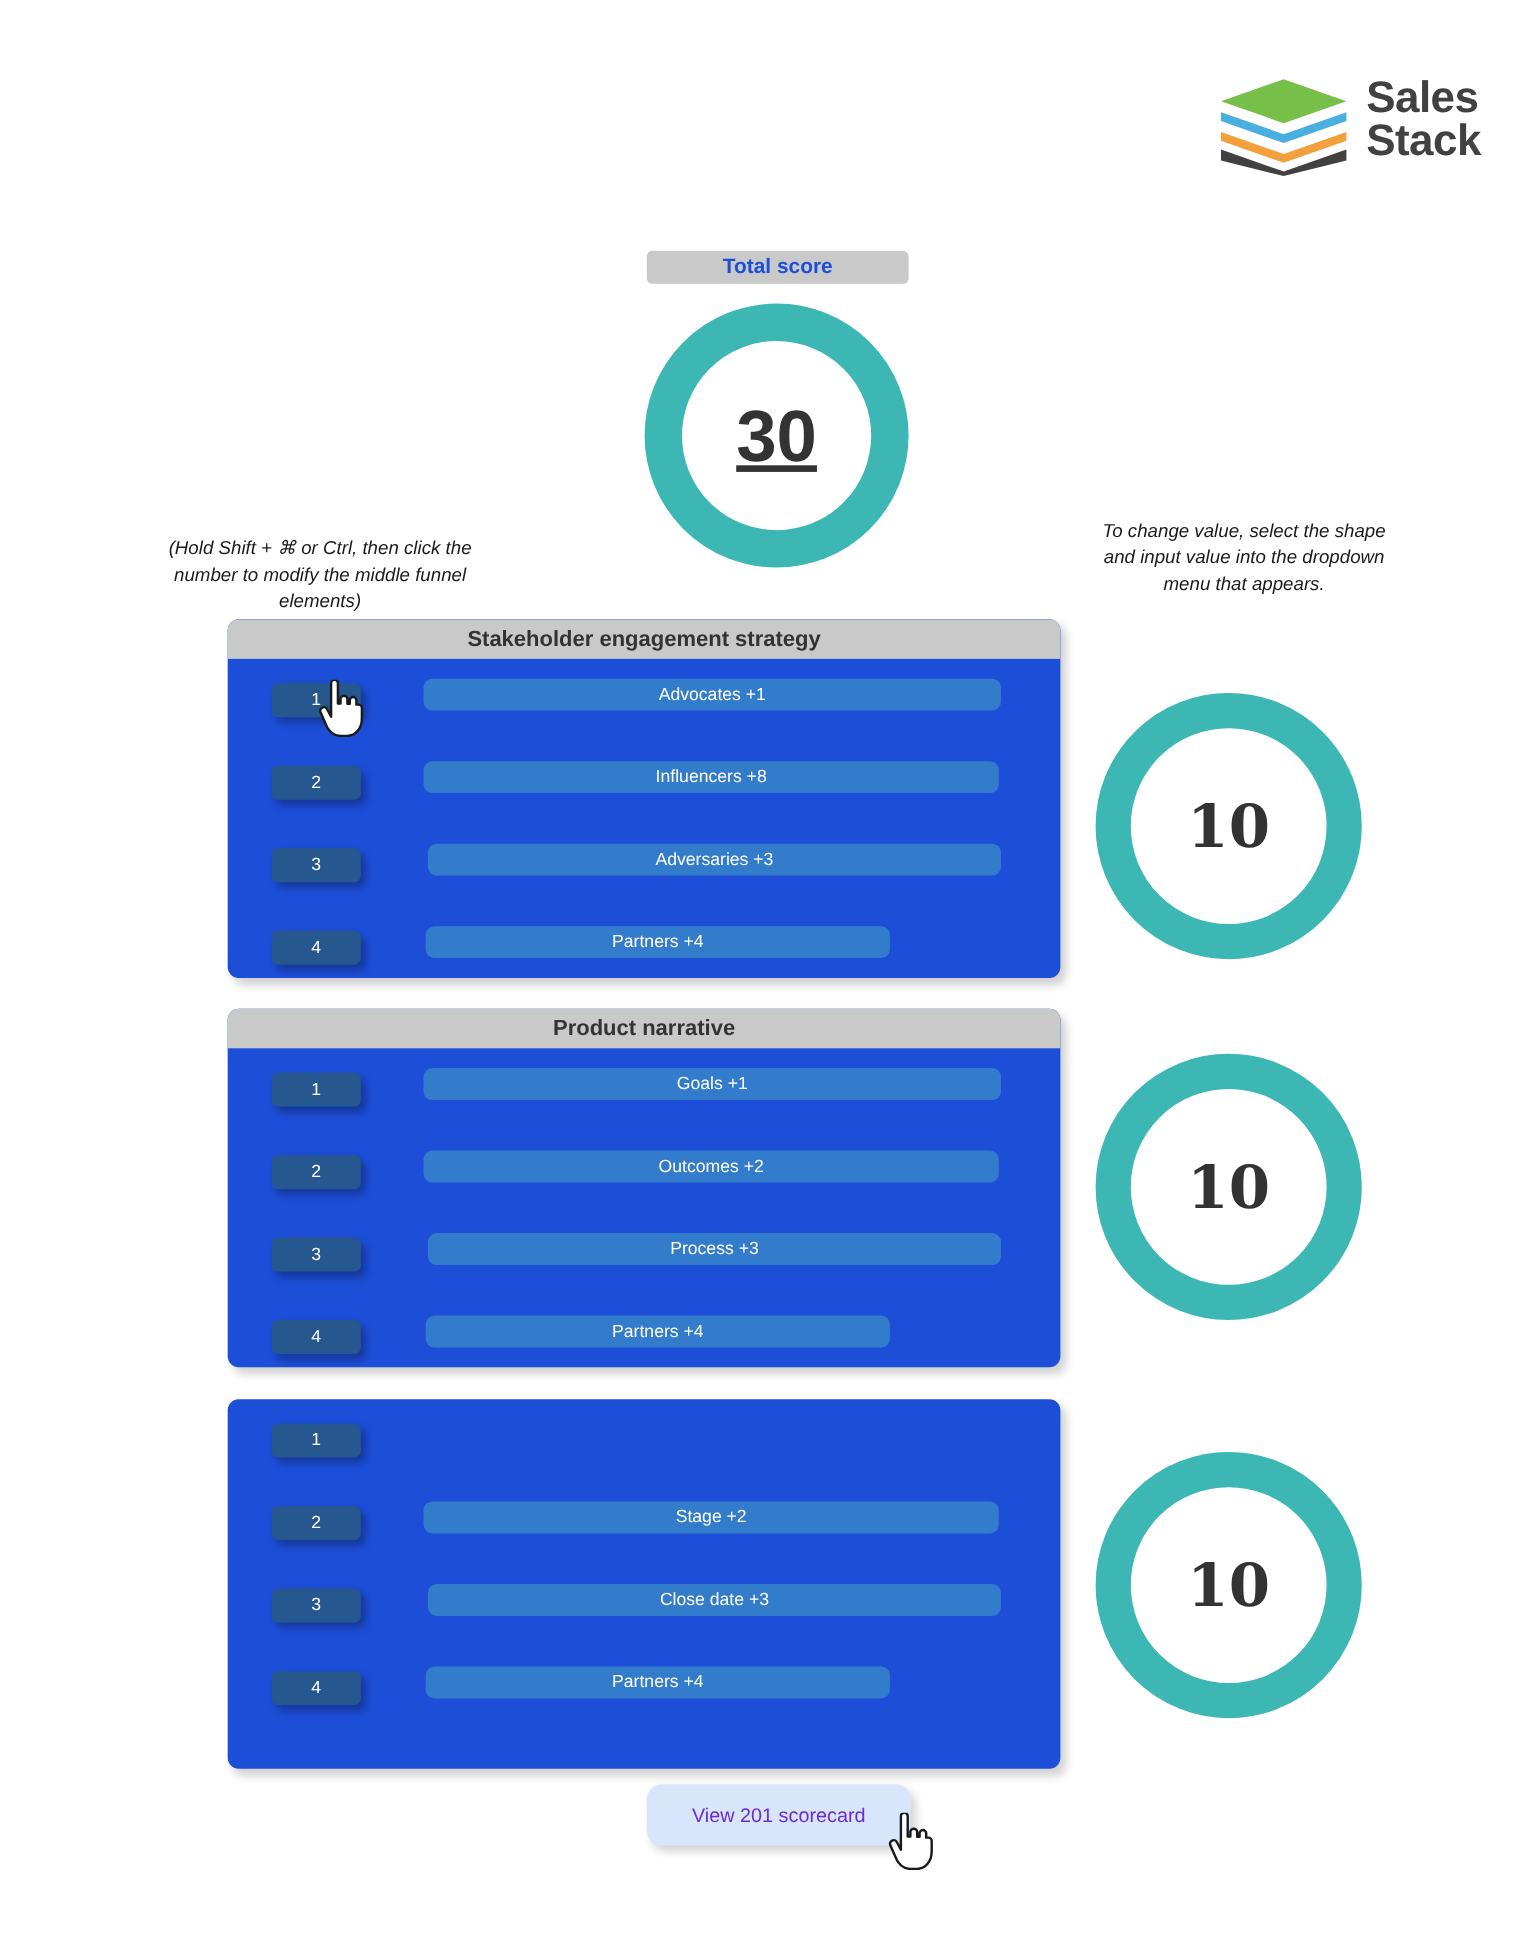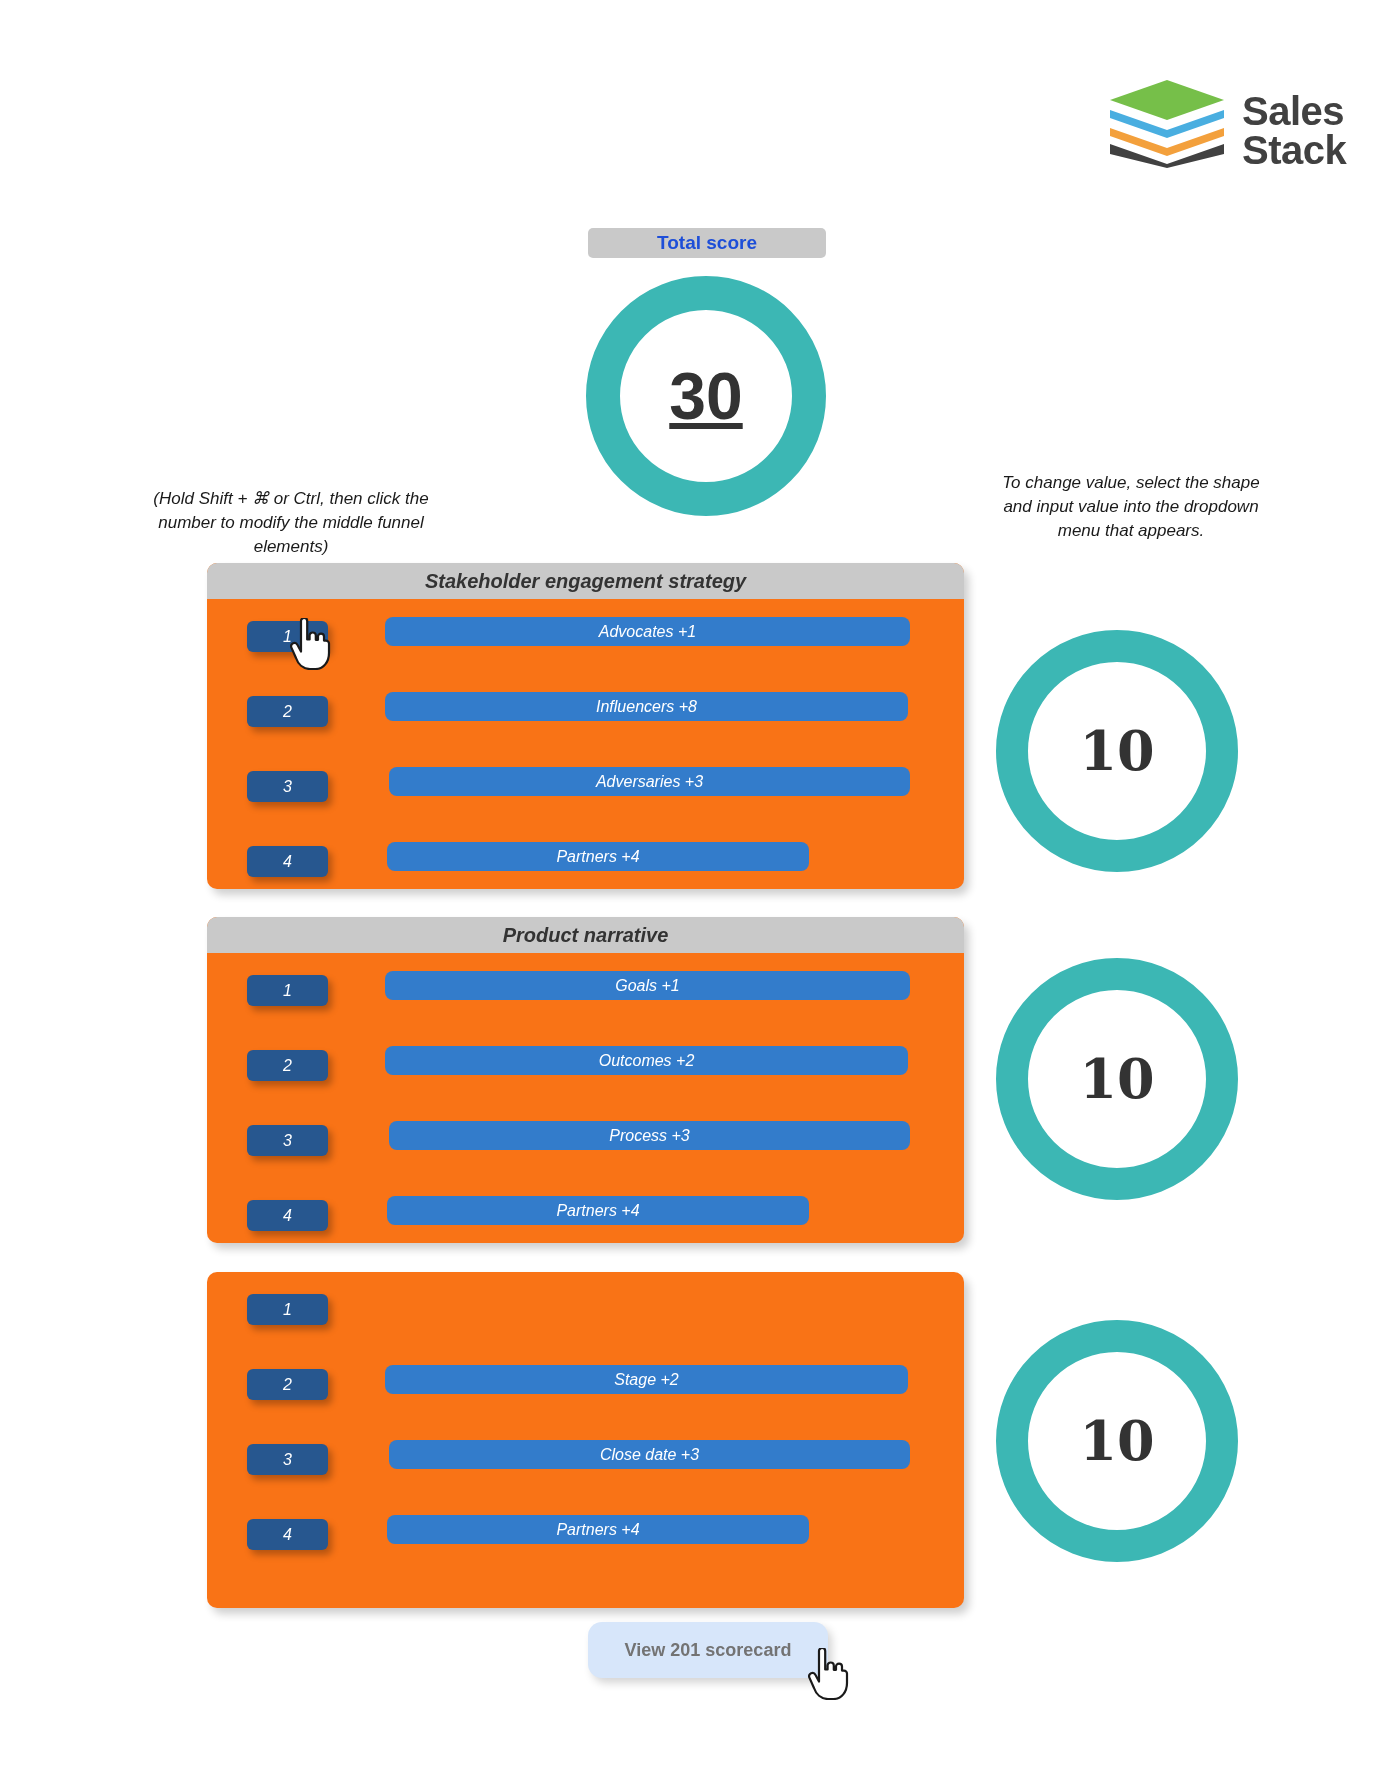--- a/index.html
+++ b/index.html
@@ -16,21 +16,21 @@
   }
 
   
   .logo {
     position: absolute;
     left: 1108px;
     top: 70px;
     width: 230px;
     height: 100px;
     display: flex;
-    align-items: flex-end;
+    align-items: flex-start;
     gap: 16px;
   }
   .logo-mark { width: 118px; height: 92px; flex: none; }
   .logo-text {
     font-size: 40px;
     font-weight: bold;
     line-height: 0.98;
     color: #414141;
     letter-spacing: -0.5px;
   }
@@ -101,25 +101,24 @@
     text-align: center;
   }
   .note-left  { left: 148px;  top: 487px; width: 286px; }
   .note-right { left: 992px;  top: 471px; width: 278px; }
 
   
   .card {
     position: absolute;
     left: 207px;
     width: 757px;
-    background: #f97316;
+    background: #1d4ed8;
     border-radius: 10px;
     box-shadow: 5px 6px 9px rgba(0,0,0,0.19);
     overflow: hidden;
-    font-style: italic;
   }
   .card-1 { top: 563px; height: 326px; }
   .card-2 { top: 917px; height: 326px; }
   .card-3 { top: 1272px; height: 336px; }
 
   .card-header {
     height: 36px;
     background: #c9c9c9;
     display: flex;
     align-items: center;
@@ -174,22 +173,21 @@
     top: 1622px;
     width: 240px;
     height: 56px;
     background: #d7e6fa;
     border-radius: 14px;
     box-shadow: 4px 5px 8px rgba(0,0,0,0.17);
     display: flex;
     align-items: center;
     justify-content: center;
     font-size: 18px;
-    color: #737373;
-    font-weight: bold;
+    color: #6d28d9;
   }
 
   
   .cursor {
     position: absolute;
     width: 44px;
     height: 52px;
     pointer-events: none;
   }
   .cursor-1 { left: 288px; top: 618px; }

